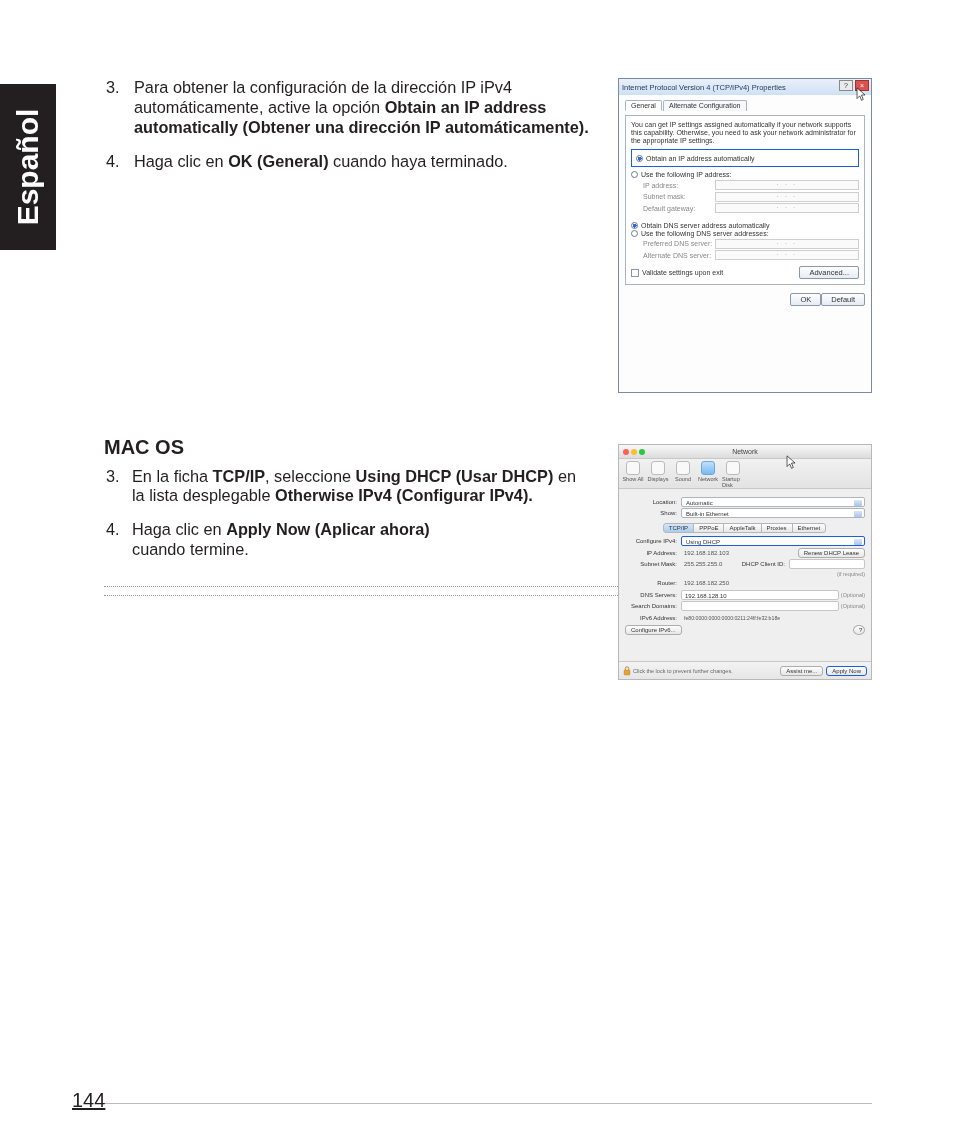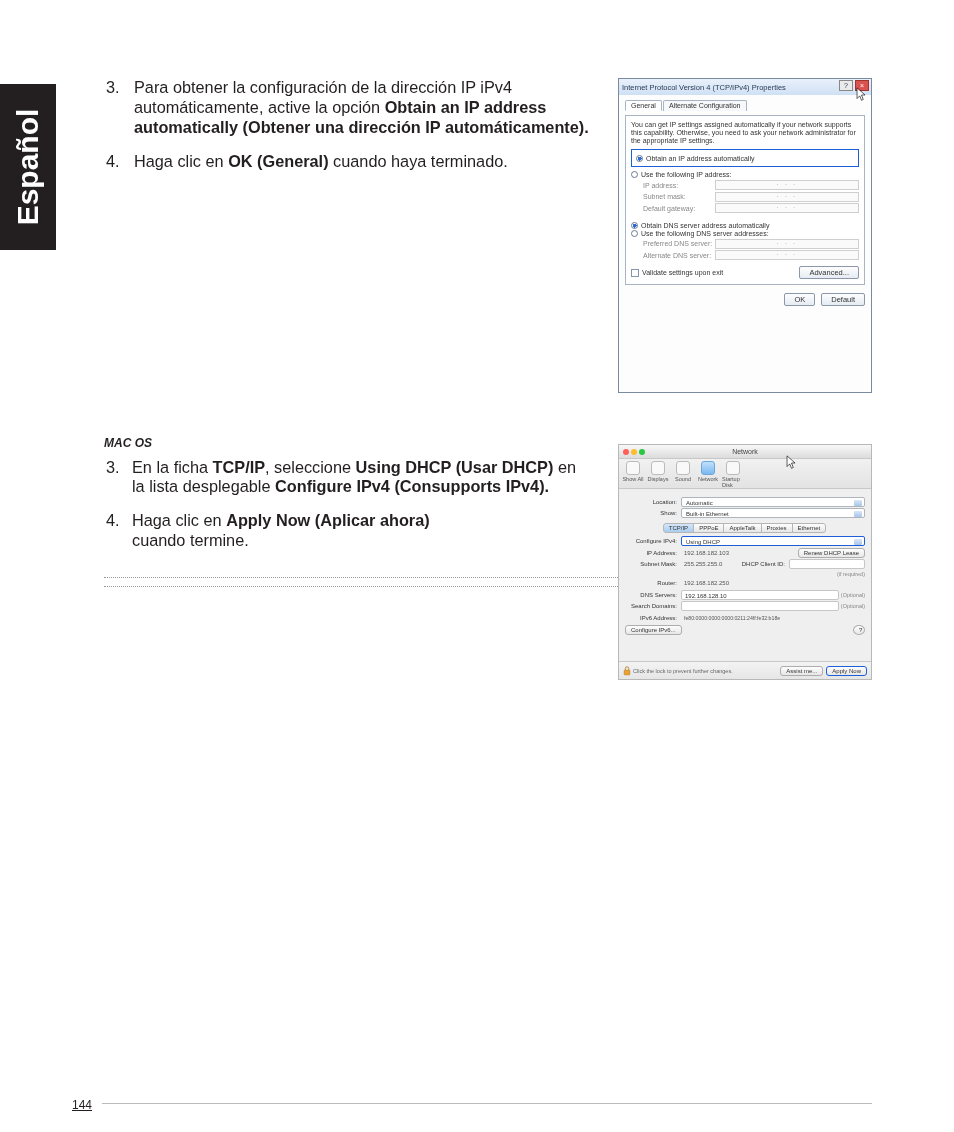--- a/index.html
+++ b/index.html
@@ -12,37 +12,37 @@
   .page { position:absolute; left:104px; top:78px; width:768px; }
 
   
   .ol-win { list-style:none; margin-left:28px; font-size:16.3px; line-height:1.22; }
   .ol-win li { position:relative; padding-left:2px; margin-bottom:14px; width:460px; }
   .ol-win li::before { position:absolute; left:-26px; top:0; }
   .ol-win li.n3::before { content:"3."; }
   .ol-win li.n4::before { content:"4."; }
   b { font-weight:700;text-align:center; }
 
-  .section-head { font-weight:700; font-size:12px; margin-top:264px; margin-bottom:8px;font-style:italic; }
+  .section-head { font-weight:700; font-size:20px; margin-top:264px; margin-bottom:8px; }
 
   .ol-mac { list-style:none; margin-left:28px; font-size:16.3px; line-height:1.22; }
   .ol-mac li { position:relative; margin-bottom:14px; width:460px; }
   .ol-mac li::before { position:absolute; left:-26px; top:0; }
   .ol-mac li.m1::before { content:"1."; }
   .ol-mac li.m2::before { content:"2."; }
   .ol-mac li.m3::before { content:"3."; }
   .ol-mac li.m4::before { content:"4."; }
   .apple-ico { display:inline-block; vertical-align:-3px; }
 
   .dotted { border:none; border-top:1px dotted #999; margin:26px 0 6px 0; }
   .note { font-size:16.3px; line-height:1.22; margin:2px 0; }
   .dotted2 { border:none; border-top:1px dotted #999; margin:8px 0 0 0; }
 
   
-  .pgnum { position:absolute; left:72px; bottom:20px; font-size:12px;text-decoration:underline; }
+  .pgnum { position:absolute; left:72px; bottom:20px; font-size:20px;text-decoration:underline; }
   .pgline { position:absolute; left:102px; bottom:28px; width:770px; border-top:1px solid #bbb; }
 
   
   .win-dialog { position:absolute; right:0; top:0; width:254px; height:315px; border:1px solid #7a8aa0; background:#eef2f7; font-size:7px; color:#333; font-family: "Segoe UI", Arial, sans-serif; }
   .win-title { height:16px; background: linear-gradient(#e9f1fb,#cfe0f4); display:flex; align-items:center; padding:0 3px; font-size:7.5px; color:#2b3a55; position:relative; }
   .win-btns { position:absolute; right:2px; top:1px; display:flex; gap:2px;}
   .wbtn { width:14px; height:11px; border:1px solid #888; font-size:7px; text-align:center; line-height:9px; background:#f5f5f5;}
   .wbtn.close{ background:#d9524e; color:#fff; border-color:#a03330;}
   .wbtn.min{ background:#eaeaea;}
   .win-body{ padding:5px 6px 6px 6px; background:#fdfdfd; height:calc(100% - 16px); position:relative;}
@@ -56,21 +56,21 @@
   .radio-row{ display:flex; align-items:center; gap:3px; margin:1px 0;}
   .dot{ width:7px; height:7px; border:1px solid #6b7a90; border-radius:50%; background:#fff; flex-shrink:0;}
   .dot.sel{ background: radial-gradient(circle at center,#2a6bd8 0 2px, #fff 2px);}
   .fields{ margin:2px 0 0 12px;}
   .frow{ display:flex; align-items:center; margin:1.5px 0;}
   .frow .lbl{ width:72px; color:#888;}
   .ipbox{ flex:1; height:10px; border:1px solid #cfcfcf; background:#fafafa; position:relative;}
   .ipbox::after{ content:"·      ·      ·"; position:absolute; left:0; right:0; text-align:center; color:#bbb; font-size:7px; letter-spacing:2px;}
   .chk-row{ display:flex; align-items:center; gap:3px; margin-top:6px;}
   .chk{ width:8px; height:8px; border:1px solid #8796aa; background:#fff;}
-  .okrow{ display:flex; justify-content:flex-end; gap:6px; margin-top:8px;}
+  .okrow{ display:flex; justify-content:flex-end; margin-top:8px;}
   .wbutton{ font-size:7.5px; padding:1px 9px; border:1px solid #8b98aa; border-radius:2px; background:linear-gradient(#fdfdfd,#e6ecf3);}
 
   
   .mac-window{ position:absolute; right:0; top:366px; width:254px; height:236px; border:1px solid #b8b8b8; background:#efefef; font-family:"Helvetica Neue",Arial,sans-serif; font-size:6.5px; color:#333;}
   .mac-tb{ height:14px; background:linear-gradient(#f8f8f8,#dcdcdc); border-bottom:1px solid #c8c8c8; display:flex; align-items:center; padding:0 4px; position:relative;}
   .mlights{display:flex; gap:2px;}
   .ml{width:6px;height:6px;border-radius:50%;}
   .ml.r{background:#ff5f57;} .ml.y{background:#febc2e;} .ml.g{background:#28c840;}
   .mac-title{ position:absolute; left:0; right:0; text-align:center; font-size:7px; color:#444;}
   .mac-toolbar{ height:30px; background:linear-gradient(#f1f1f1,#e3e3e3); border-bottom:1px solid #c8c8c8; display:flex; gap:3px; padding:2px 3px; align-items:flex-start;}
@@ -189,21 +189,21 @@
         <span class="wbutton">OK</span>
         <span class="wbutton">Default</span>
       </div>
     </div>
   </div>
 
   <div class="section-head">MAC OS</div>
 
   <ol class="ol-mac">
     <li class="m3">
-      <span>En la ficha </span><b>TCP/IP</b><span>, seleccione </span><b>Using DHCP (Usar DHCP)</b><span> en la lista desplegable </span><b>Configure IPv4 (Con­supports IPv4).</b>
+      <span>En la ficha </span><b>TCP/IP</b><span>, seleccione </span><b>Using DHCP (Usar DHCP)</b><span> en la lista desplegable </span><b>Otherwise IPv4 (Con­figurar IPv4).</b>
     </li>
     <li class="m4">
       <span>Haga clic en </span><b>Apply Now (Aplicar ahora)</b><br><span> cuando termine.</span>
     </li>
   </ol>
 
   <div class="mac-window">
     <div class="mac-tb">
       <div class="mlights">
           <div class="ml r"></div>

